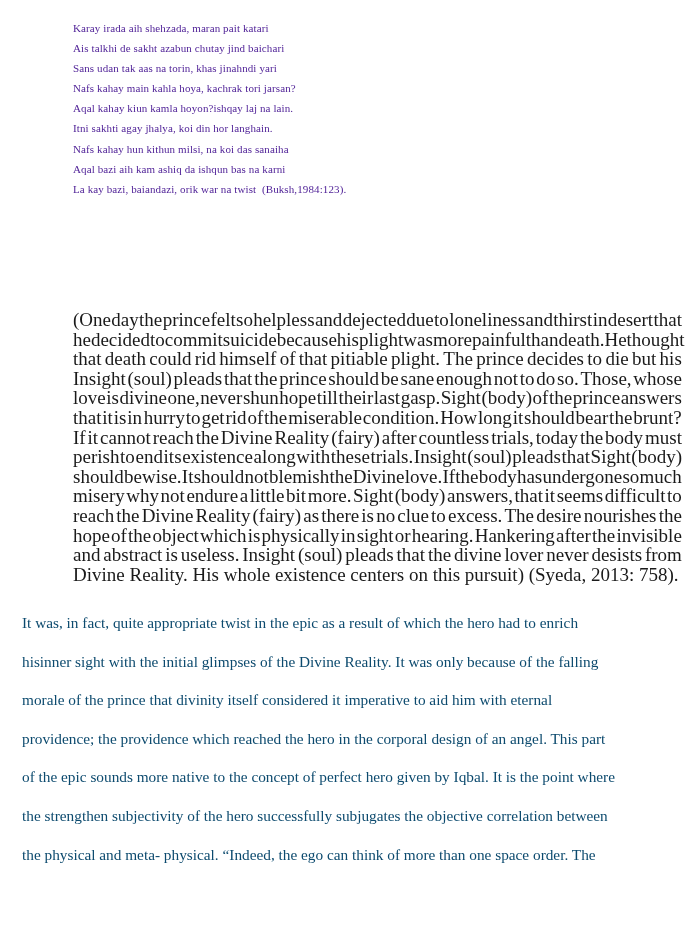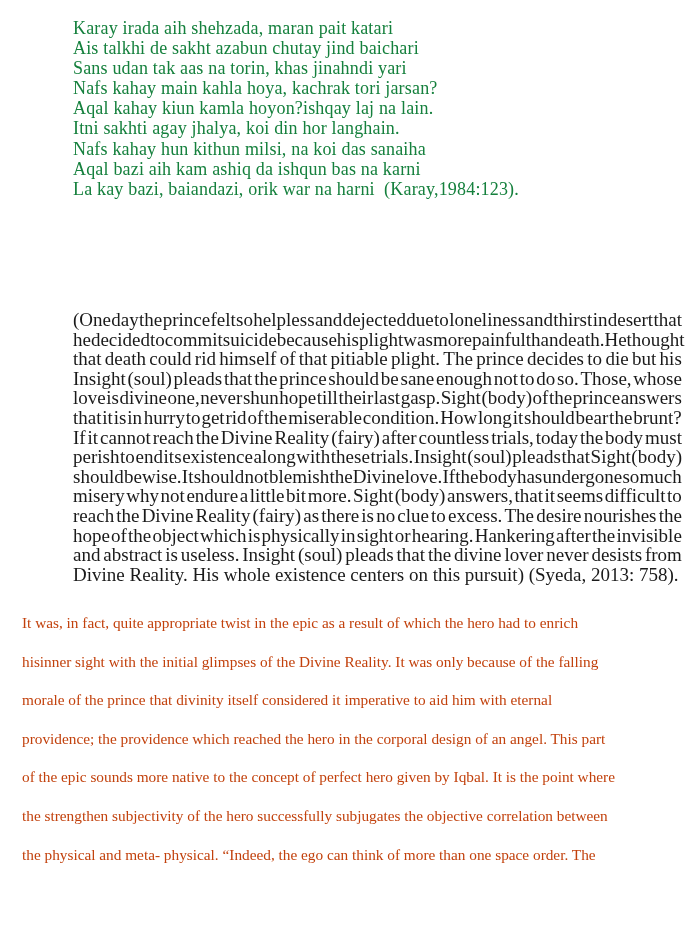--- a/index.html
+++ b/index.html
@@ -24,25 +24,25 @@
   }
 
   
   .verse-block {
     position: absolute;
     left: 73px;
     top: 18px;
     width: 520px;
   }
   .verse-line {
-    font-size: 18px;
+    font-size: 11px;
     line-height: 20.1px;
     white-space: pre;
     letter-spacing: 0.01em;
-    color: #15803d;
+    color: #4c1d95;
   }
 
   
   .quote-block {
     position: absolute;
     left: 73px;
     top: 310px;
     width: 609px;
   }
   .quote-line {
@@ -66,38 +66,38 @@
   .body-block {
     position: absolute;
     left: 22px;
     top: 604px;
     width: 665px;
   }
   .body-line {
     font-size: 15.3px;
     line-height: 38.6px;
     white-space: pre;
-    color: #c2410c;
+    color: #0c4a6e;
   }
 </style>
 </head>
 <body>
 
 <div class="page">
 
   <div class="verse-block">
       <div class="verse-line">Karay irada aih shehzada, maran pait katari</div>
       <div class="verse-line">Ais talkhi de sakht azabun chutay jind baichari</div>
       <div class="verse-line">Sans udan tak aas na torin, khas jinahndi yari</div>
       <div class="verse-line">Nafs kahay main kahla hoya, kachrak tori jarsan?</div>
       <div class="verse-line">Aqal kahay kiun kamla hoyon?ishqay laj na lain.</div>
       <div class="verse-line">Itni sakhti agay jhalya, koi din hor langhain.</div>
       <div class="verse-line">Nafs kahay hun kithun milsi, na koi das sanaiha</div>
       <div class="verse-line">Aqal bazi aih kam ashiq da ishqun bas na karni</div>
-      <div class="verse-line">La kay bazi, baiandazi, orik war na harni  (Karay,1984:123).</div>
+      <div class="verse-line">La kay bazi, baiandazi, orik war na twist  (Buksh,1984:123).</div>
     </div>
 
   <div class="quote-block">
       <div class="quote-line justify"><span class="w">(One</span><span class="w">day</span><span class="w">the</span><span class="w">prince</span><span class="w">felt</span><span class="w">so</span><span class="w">helpless</span><span class="w">and</span><span class="w">dejected</span><span class="w">due</span><span class="w">to</span><span class="w">loneliness</span><span class="w">and</span><span class="w">thirst</span><span class="w">in</span><span class="w">desert</span><span class="w">that</span></div>
       <div class="quote-line justify"><span class="w">he</span><span class="w">decided</span><span class="w">to</span><span class="w">commit</span><span class="w">suicide</span><span class="w">because</span><span class="w">his</span><span class="w">plight</span><span class="w">was</span><span class="w">more</span><span class="w">painful</span><span class="w">than</span><span class="w">death.</span><span class="w">He</span><span class="w">thought</span></div>
       <div class="quote-line justify"><span class="w">that</span><span class="w">death</span><span class="w">could</span><span class="w">rid</span><span class="w">himself</span><span class="w">of</span><span class="w">that</span><span class="w">pitiable</span><span class="w">plight.</span><span class="w">The</span><span class="w">prince</span><span class="w">decides</span><span class="w">to</span><span class="w">die</span><span class="w">but</span><span class="w">his</span></div>
       <div class="quote-line justify"><span class="w">Insight</span><span class="w">(soul)</span><span class="w">pleads</span><span class="w">that</span><span class="w">the</span><span class="w">prince</span><span class="w">should</span><span class="w">be</span><span class="w">sane</span><span class="w">enough</span><span class="w">not</span><span class="w">to</span><span class="w">do</span><span class="w">so.</span><span class="w">Those,</span><span class="w">whose</span></div>
       <div class="quote-line justify"><span class="w">love</span><span class="w">is</span><span class="w">divine</span><span class="w">one,</span><span class="w">never</span><span class="w">shun</span><span class="w">hope</span><span class="w">till</span><span class="w">their</span><span class="w">last</span><span class="w">gasp.</span><span class="w">Sight</span><span class="w">(body)</span><span class="w">of</span><span class="w">the</span><span class="w">prince</span><span class="w">answers</span></div>
       <div class="quote-line justify"><span class="w">that</span><span class="w">it</span><span class="w">is</span><span class="w">in</span><span class="w"></span><span class="w">hurry</span><span class="w">to</span><span class="w">get</span><span class="w">rid</span><span class="w">of</span><span class="w">the</span><span class="w">miserable</span><span class="w">condition.</span><span class="w">How</span><span class="w">long</span><span class="w">it</span><span class="w">should</span><span class="w">bear</span><span class="w">the</span><span class="w">brunt?</span></div>
       <div class="quote-line justify"><span class="w">If</span><span class="w">it</span><span class="w">cannot</span><span class="w">reach</span><span class="w">the</span><span class="w">Divine</span><span class="w">Reality</span><span class="w">(fairy)</span><span class="w">after</span><span class="w">countless</span><span class="w">trials,</span><span class="w">today</span><span class="w">the</span><span class="w">body</span><span class="w">must</span></div>

